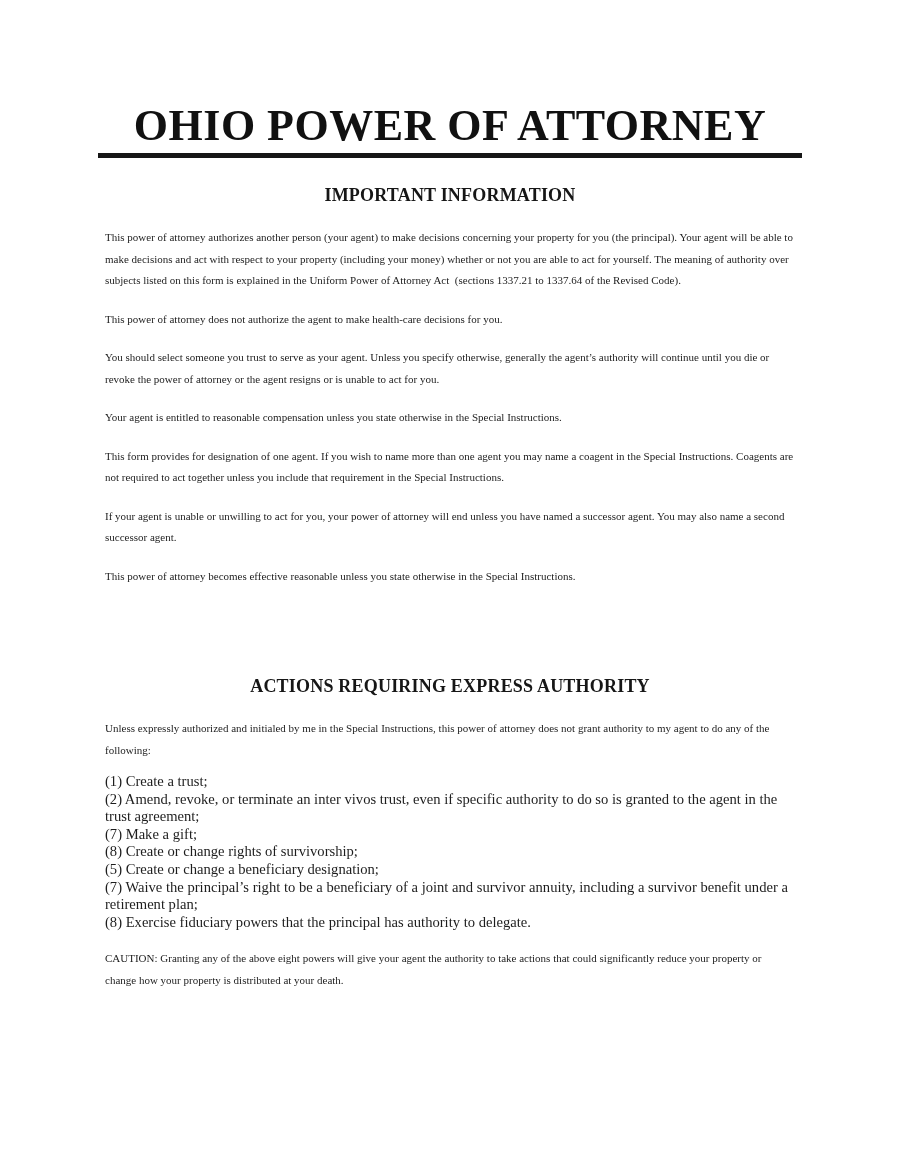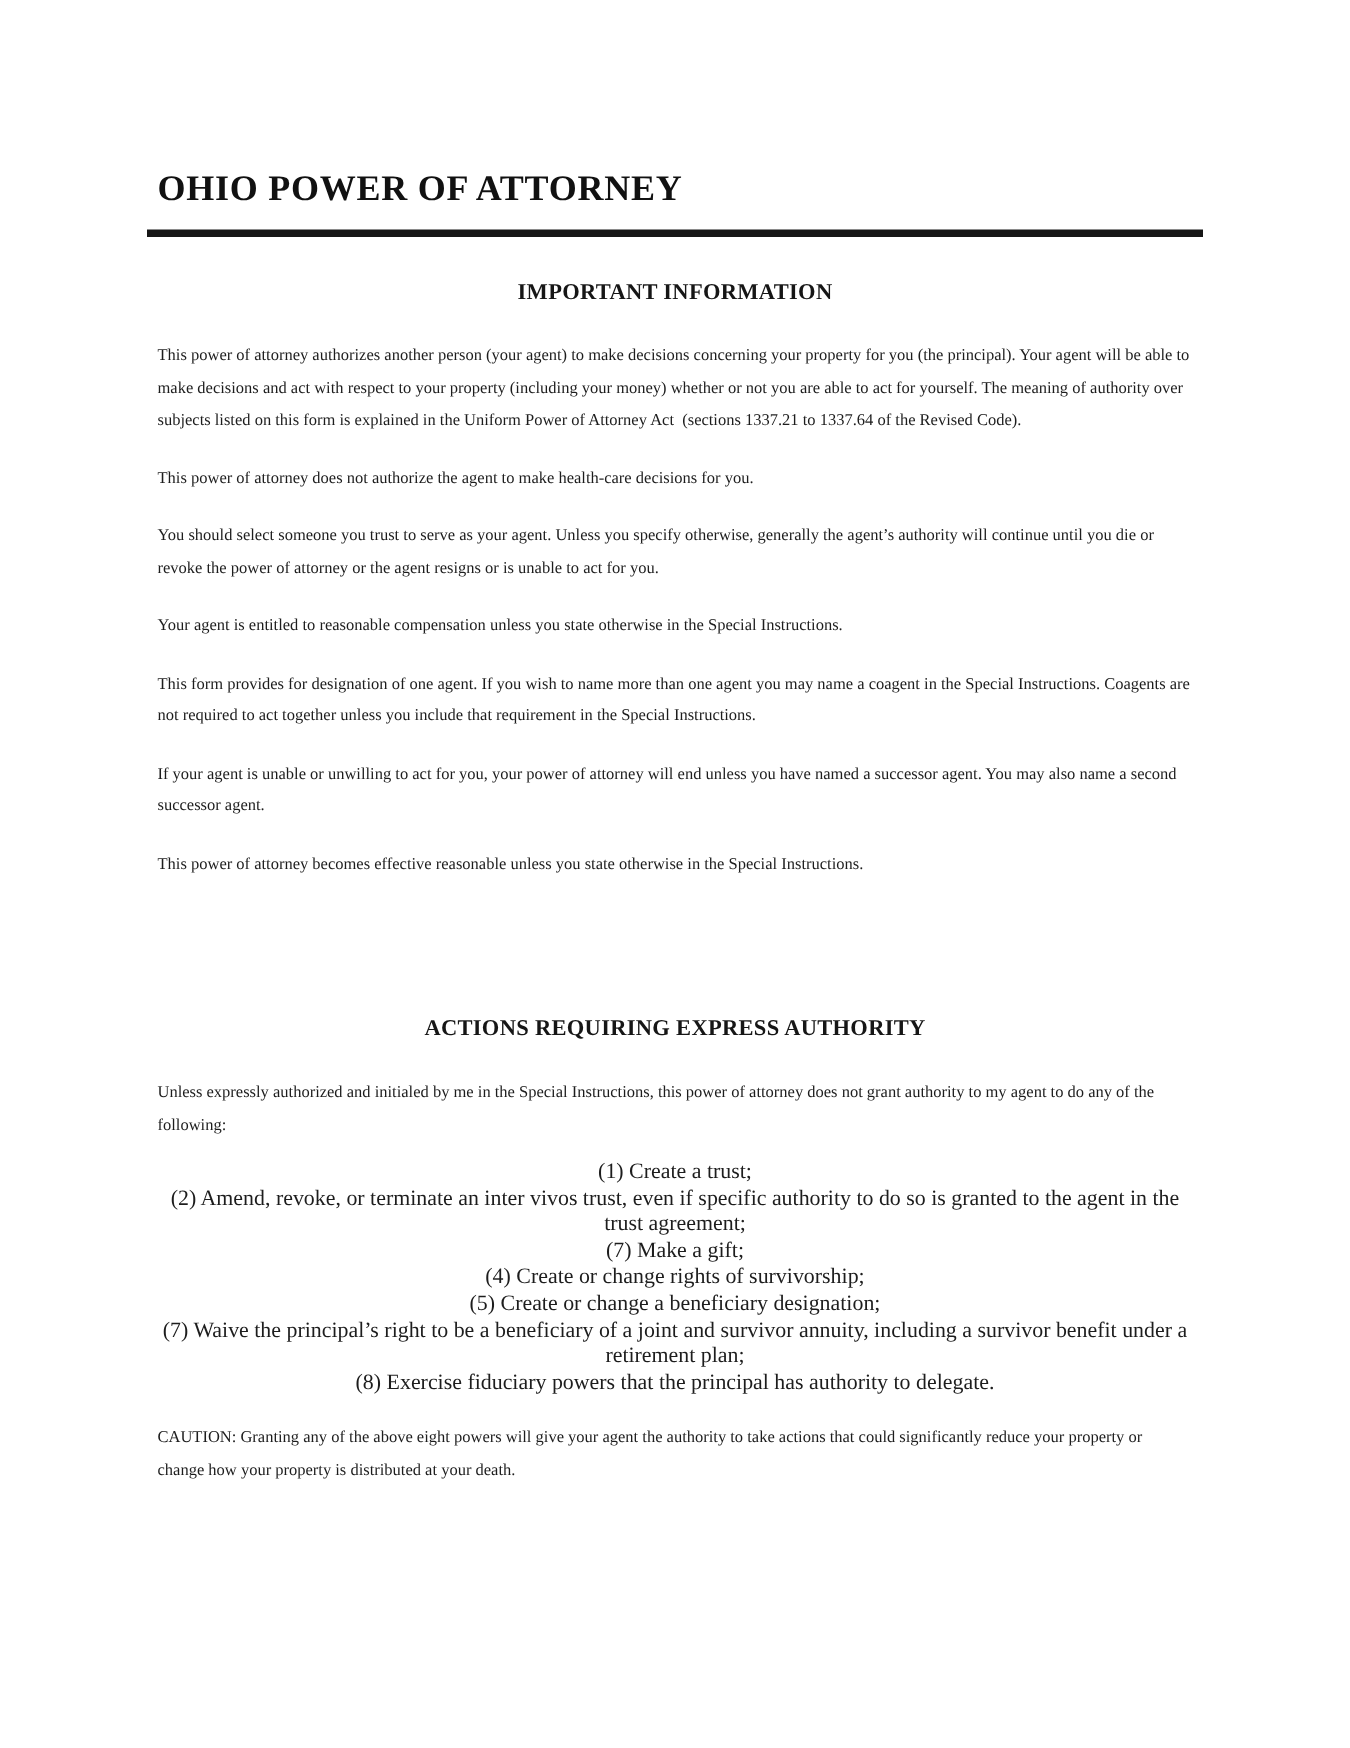--- a/index.html
+++ b/index.html
@@ -13,57 +13,57 @@
     width: 900px;
     height: 1165px;
     background: #ffffff;
     overflow: hidden;
     font-family: "Liberation Serif", serif;
     color: #1d1d1d;
     padding: 106px 105px 0 105px;
   }
   .doc-title {
     margin: 0;
-    font-size: 24px;
+    text-align: center;
+    font-size: 44px;
     line-height: 40px;
     font-weight: 700;
     letter-spacing: 0.5px;
     color: #111111;
     font-family: "Liberation Serif", serif;
   }
   .title-rule {
     margin: 7px -7px 0 -7px;
     height: 2px;
     border-top: 3px solid #161616;
     border-bottom: 2px solid #161616;
   }
   .section-heading {
     margin: 28px 0 23px 0;
     text-align: center;
-    font-size: 15px;
+    font-size: 18px;
     line-height: 18px;
     font-weight: 700;
     letter-spacing: 0.2px;
     color: #161616;
   }
   .section-heading.actions {
     margin-top: 90px;
   }
   .para {
     margin: 0 0 17px 0;
     font-size: 11px;
     line-height: 21.5px;
     text-align: left;
   }
   .para.intro {
     margin-bottom: 12px;
   }
   .numbered-list {
     margin: 0 0 17px 0;
-    text-align: center;
   }
   .list-item {
     font-size: 14.6px;
     line-height: 17.6px;
   }
 </style>
 </head>
 <body>
 
 <div class="page">
@@ -82,21 +82,21 @@
   <p class="para">This power of attorney becomes effective reasonable unless you state otherwise in the Special Instructions.</p>
 
   <h2 class="section-heading actions">ACTIONS REQUIRING EXPRESS AUTHORITY</h2>
 
   <p class="para intro">Unless expressly authorized and initialed by me in the Special Instructions, this power of attorney does not grant authority to my agent to do any of the following:</p>
 
   <div class="numbered-list">
     <div class="list-item">(1) Create a trust;</div>
     <div class="list-item">(2) Amend, revoke, or terminate an inter vivos trust, even if specific authority to do so is granted to the agent in the trust agreement;</div>
     <div class="list-item">(7) Make a gift;</div>
-    <div class="list-item">(4) Create or change rights of survivorship;</div>
+    <div class="list-item">(8) Create or change rights of survivorship;</div>
     <div class="list-item">(5) Create or change a beneficiary designation;</div>
     <div class="list-item">(7) Waive the principal’s right to be a beneficiary of a joint and survivor annuity, including a survivor benefit under a retirement plan;</div>
     <div class="list-item">(8) Exercise fiduciary powers that the principal has authority to delegate.</div>
   </div>
 
   <p class="para">CAUTION: Granting any of the above eight powers will give your agent the authority to take actions that could significantly reduce your property or change how your property is distributed at your death.</p>
 
 </div>
 
 </body></html>

